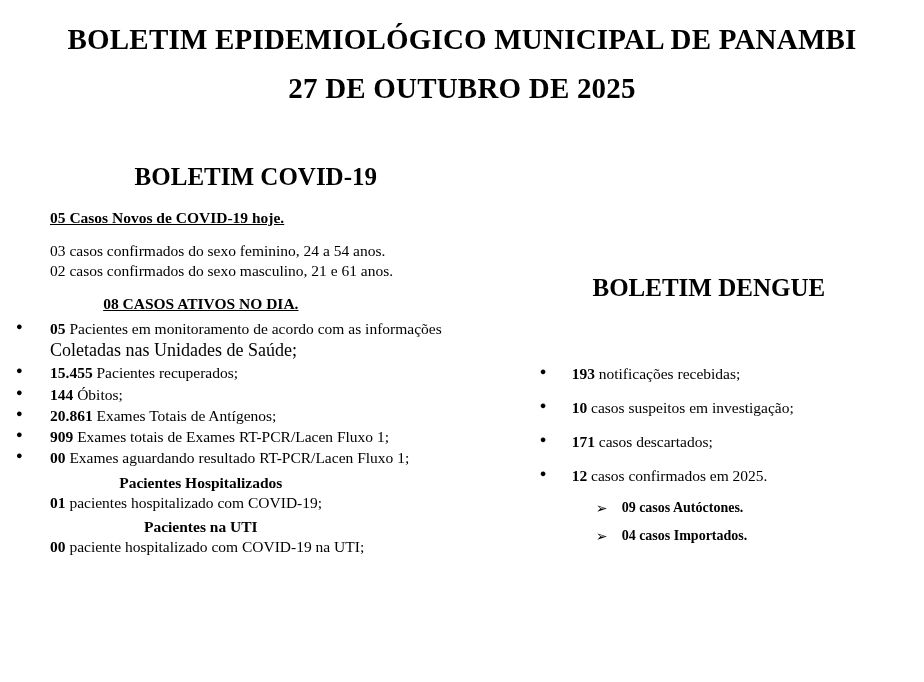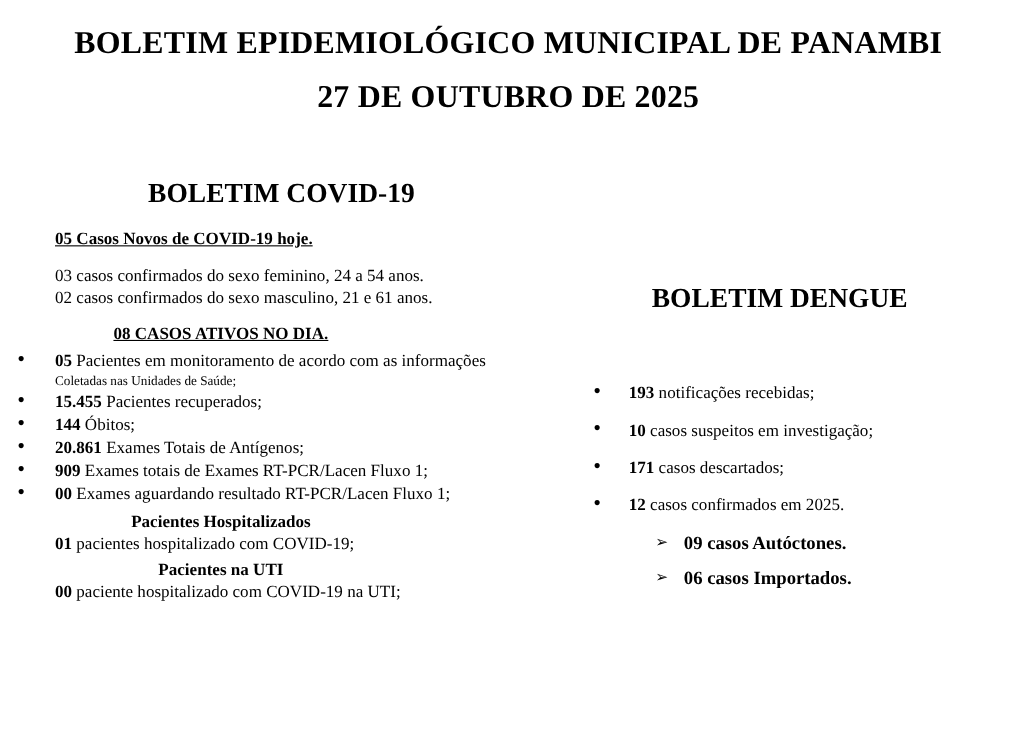--- a/index.html
+++ b/index.html
@@ -98,21 +98,21 @@
     content: "\25CF";
     position: absolute;
     left: 8px;
     top: -1px;
     font-size: 11px;
     line-height: 1.55;
   }
   ul.bullets li b { font-weight: bold; }
   .sub-line {
     padding-left: 42px;
-    font-size: 12px;
+    font-size: 18px;
     line-height: 1.30;
   }
   .hosp-block {
   }
   .hosp-line {
     font-size: 15.5px;
     margin-left: 42px;
     margin-top: 2px;
   }
   
@@ -126,21 +126,21 @@
   ul.bullets.right li::before {
     left: 36px;
   }
   ul.arrows {
     list-style: none;
     margin: 4px 0 0 0;
     padding: 0;
   }
   ul.arrows li {
     position: relative;
-    font-size: 17px;
+    font-size: 14px;
     font-weight: bold;
     padding-left: 118px;
     margin-bottom: 12px;
   }
   ul.arrows li::before {
     content: "\27A2";
     position: absolute;
     left: 92px;
     top: 0;
     font-size: 14px;
@@ -219,18 +219,18 @@
         <li>
           <b>171</b><span> casos descartados;</span>
         </li>
         <li>
           <b>12</b><span> casos confirmados em 2025.</span>
         </li>
       </ul>
 
       <ul class="arrows">
         <li>09 casos Autóctones.</li>
-        <li>06 casos Importados.</li>
+        <li>04 casos Importados.</li>
       </ul>
     </div>
 
   </div>
 </div>
 
 </body></html>

